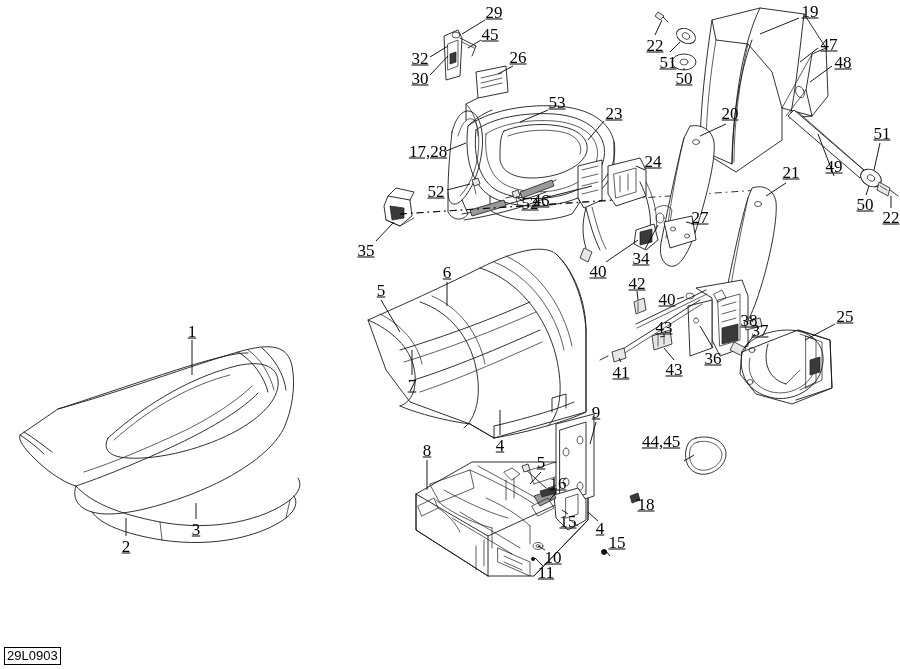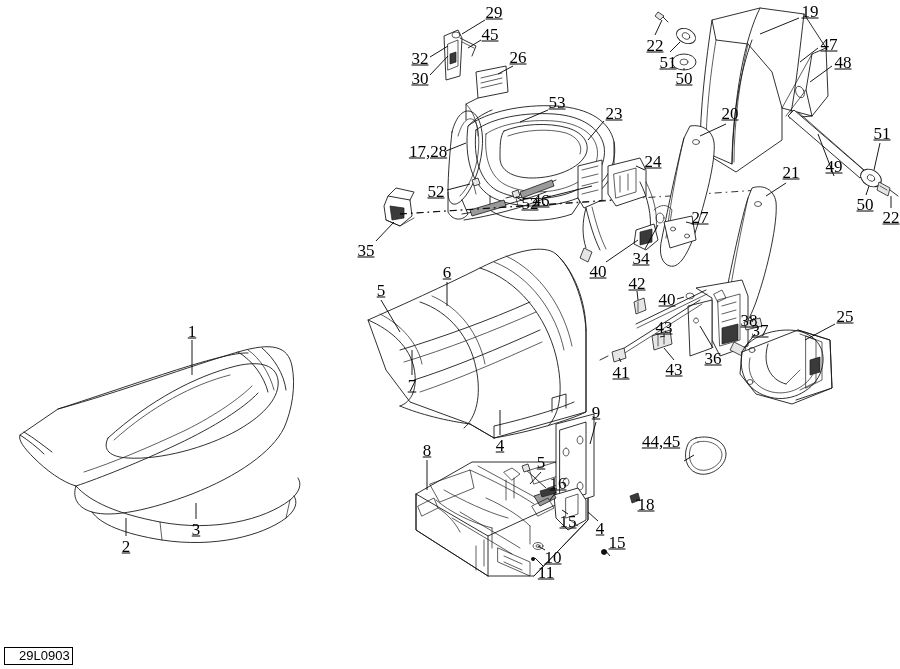--- a/index.html
+++ b/index.html
@@ -2,21 +2,21 @@
 <html><head>
 <meta charset="utf-8">
 <style>
   html,body{margin:0;padding:0;background:#ffffff;}
   body{width:900px;height:669px;overflow:hidden;font-family:"Liberation Serif",serif;}
   #sheet{position:relative;width:900px;height:669px;background:#fff;}
   #art{position:absolute;left:0;top:0;width:900px;height:669px;}
   .callout{position:absolute;font-family:"Liberation Serif",serif;font-size:17px;color:#000;
            white-space:nowrap;line-height:1;transform:translate(-50%,-50%);text-decoration:underline;}
   #partcode{position:absolute;left:4px;top:647px;font-family:"Liberation Sans",sans-serif;
-            font-size:13px;color:#000;border:1px solid #000;padding:0px 2px 1px 14px;background:#fff;
+            font-size:13px;color:#000;border:1px solid #000;padding:0px 2px 1px 2px;background:#fff;
             letter-spacing:0px;}
   svg .ln{fill:none;stroke:#1a1a1a;stroke-width:0.9;stroke-linejoin:round;stroke-linecap:round;}
   svg .ln2{fill:none;stroke:#1a1a1a;stroke-width:0.7;stroke-linejoin:round;stroke-linecap:round;}
   svg .leader{fill:none;stroke:#000;stroke-width:0.9;}
   svg .dash{fill:none;stroke:#000;stroke-width:0.8;stroke-dasharray:7 4 1.6 4;}
   svg .fillw{fill:#ffffff;stroke:#1a1a1a;stroke-width:0.9;stroke-linejoin:round;}
   svg .fillg{fill:#e6e6e6;stroke:#1a1a1a;stroke-width:0.8;stroke-linejoin:round;}
   svg .filld{fill:#9a9a9a;stroke:#1a1a1a;stroke-width:0.8;stroke-linejoin:round;}
   svg .filldk{fill:#3a3a3a;stroke:#1a1a1a;stroke-width:0.7;stroke-linejoin:round;}
   svg .dot{fill:#111;}

